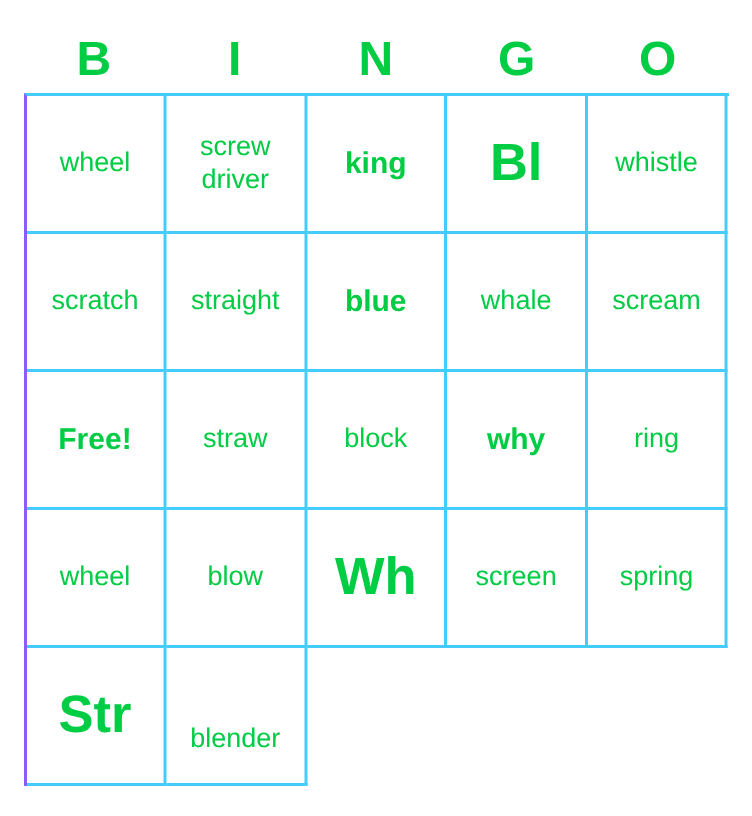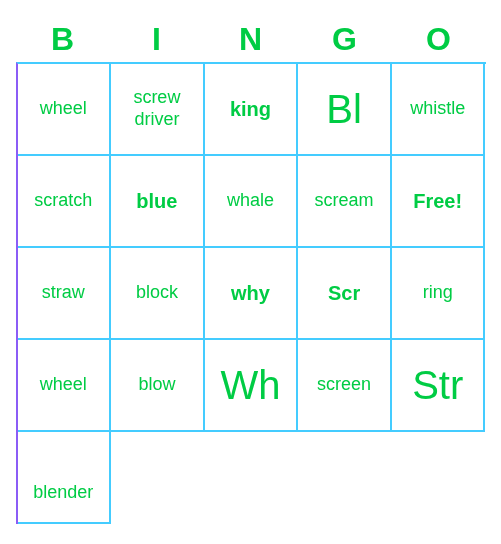--- a/index.html
+++ b/index.html
@@ -53,22 +53,22 @@
     }
     .bingo-cell span {
       font-size: 18px;
       line-height: 1.2;
     }
     .bingo-cell.large span {
       font-size: 20px;
       font-weight: bold;
     }
     .bingo-cell.xlarge span {
-      font-size: 40px;
-      font-weight: normal;
+      font-size: 35px;
+      font-weight: bold;
     }
   </style>
 </head>
 <body>
 
 <div class="bingo-container">
   <div class="bingo-header">
   <div class="bingo-header-cell">B</div>
       <div class="bingo-header-cell">I</div>
       <div class="bingo-header-cell">N</div>
@@ -88,20 +88,23 @@
       </div>
       <div class="bingo-cell xlarge">
         <span style="white-space: pre-line;">Bl</span>
       </div>
       <div class="bingo-cell">
         <span style="white-space: pre-line;">whistle</span>
       </div>
       <div class="bingo-cell">
         <span style="white-space: pre-line;">scratch</span>
       </div>
+      <div class="bingo-cell">
+        <span style="white-space: pre-line;">straight</span>
+      </div>
       <div class="bingo-cell large">
         <span style="white-space: pre-line;">blue</span>
       </div>
       <div class="bingo-cell">
         <span style="white-space: pre-line;">whale</span>
       </div>
       <div class="bingo-cell">
         <span style="white-space: pre-line;">scream</span>
       </div>
       <div class="bingo-cell large">
@@ -109,38 +112,38 @@
       </div>
       <div class="bingo-cell">
         <span style="white-space: pre-line;">straw</span>
       </div>
       <div class="bingo-cell">
         <span style="white-space: pre-line; text-align: center;">block</span>
       </div>
       <div class="bingo-cell large">
         <span style="white-space: pre-line;">why</span>
       </div>
-      <div class="bingo-cell large">
-        <span style="white-space: pre-line;">Scr</span>
-      </div>
       <div class="bingo-cell">
         <span style="white-space: pre-line;">ring</span>
       </div>
       <div class="bingo-cell">
         <span style="white-space: pre-line;">wheel</span>
       </div>
       <div class="bingo-cell">
         <span style="white-space: pre-line;">blow</span>
       </div>
       <div class="bingo-cell xlarge">
         <span style="white-space: pre-line;">Wh</span>
       </div>
       <div class="bingo-cell">
         <span style="white-space: pre-line;">screen</span>
       </div>
+      <div class="bingo-cell">
+        <span style="white-space: pre-line;">spring</span>
+      </div>
       <div class="bingo-cell xlarge">
         <span style="white-space: pre-line;">Str</span>
       </div>
       <div class="bingo-cell">
         <span style="white-space: pre-line; margin-top: 32px;">blender</span>
       </div>
     </div>
 </div>
 
 </body></html>

